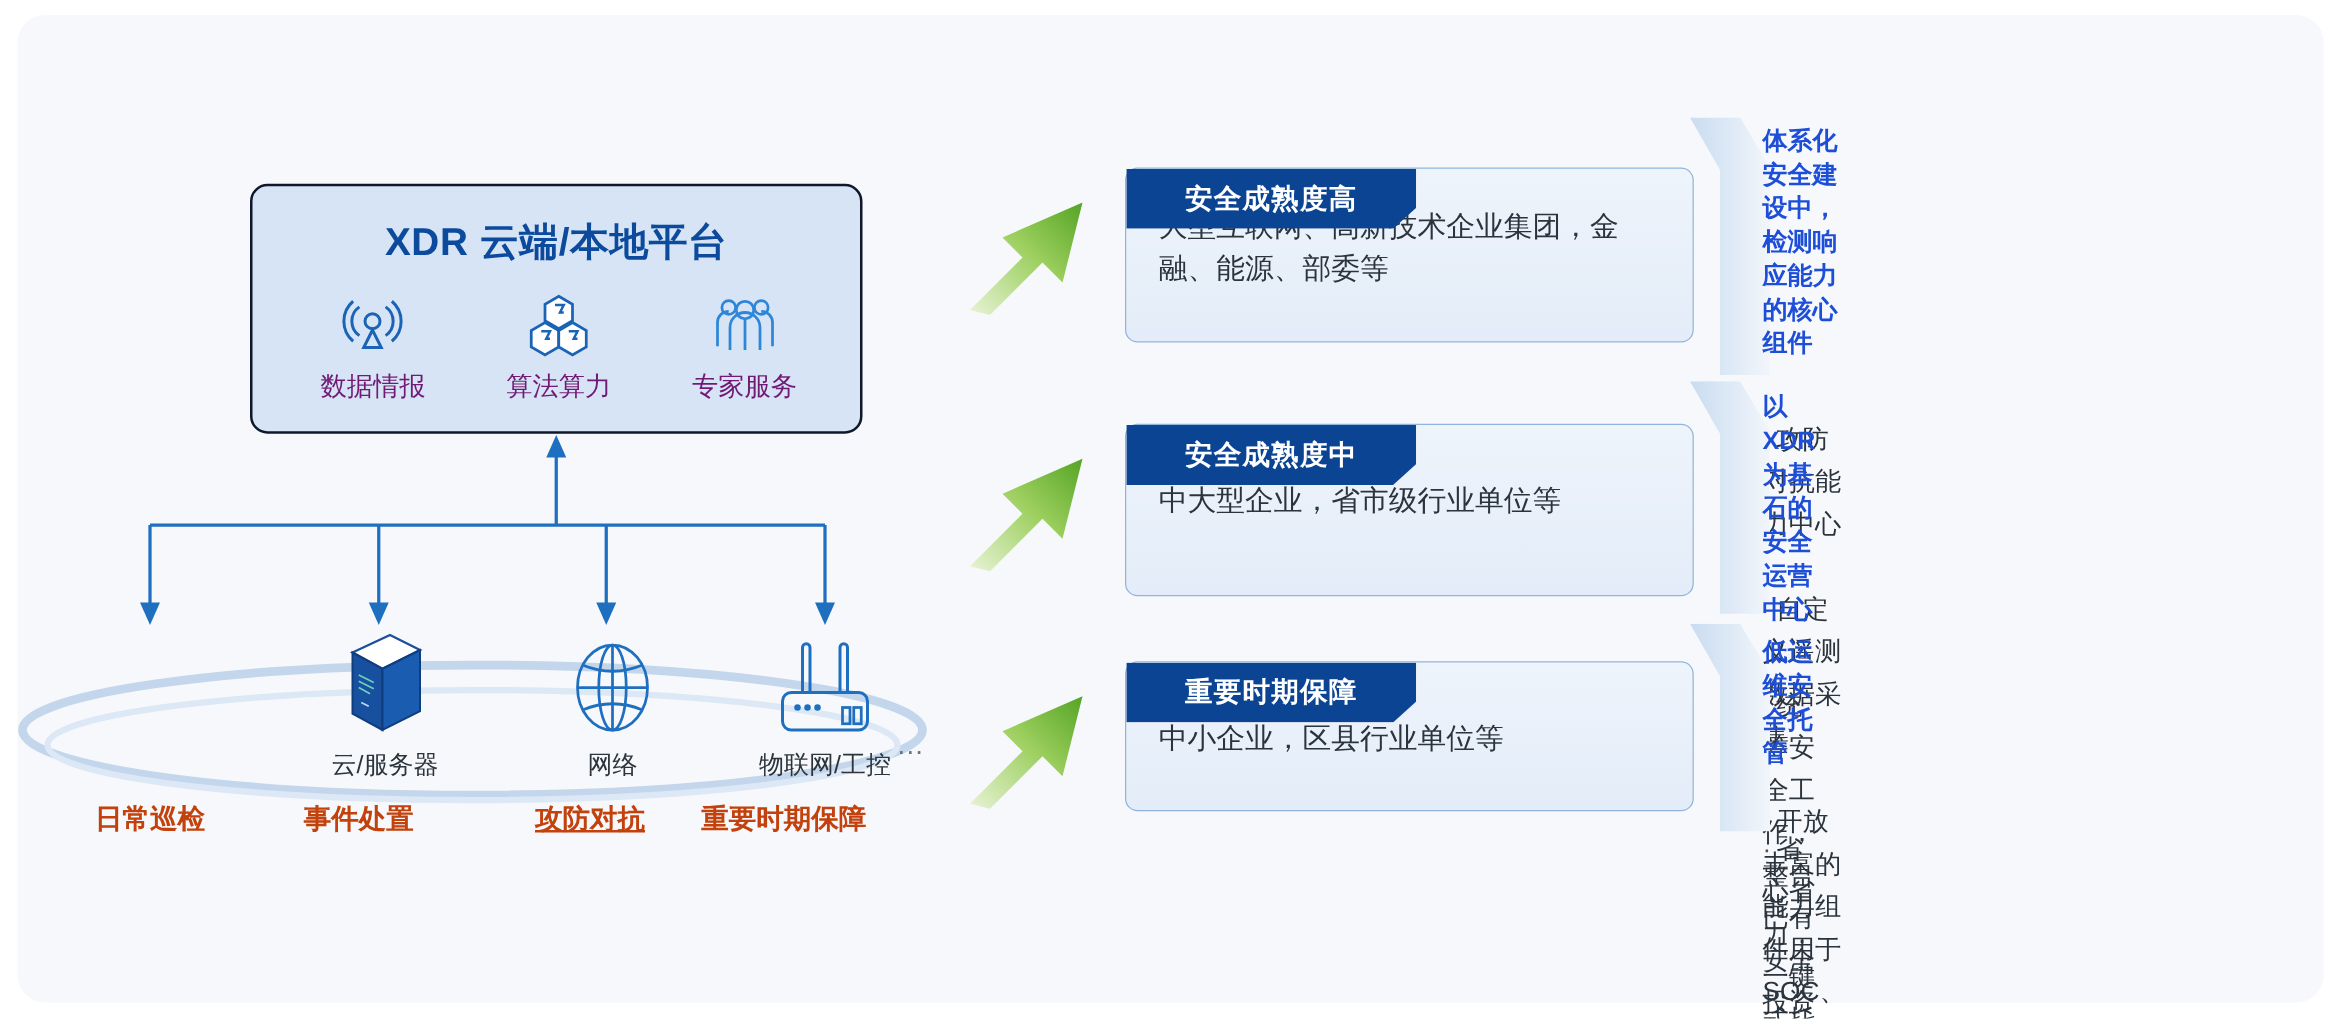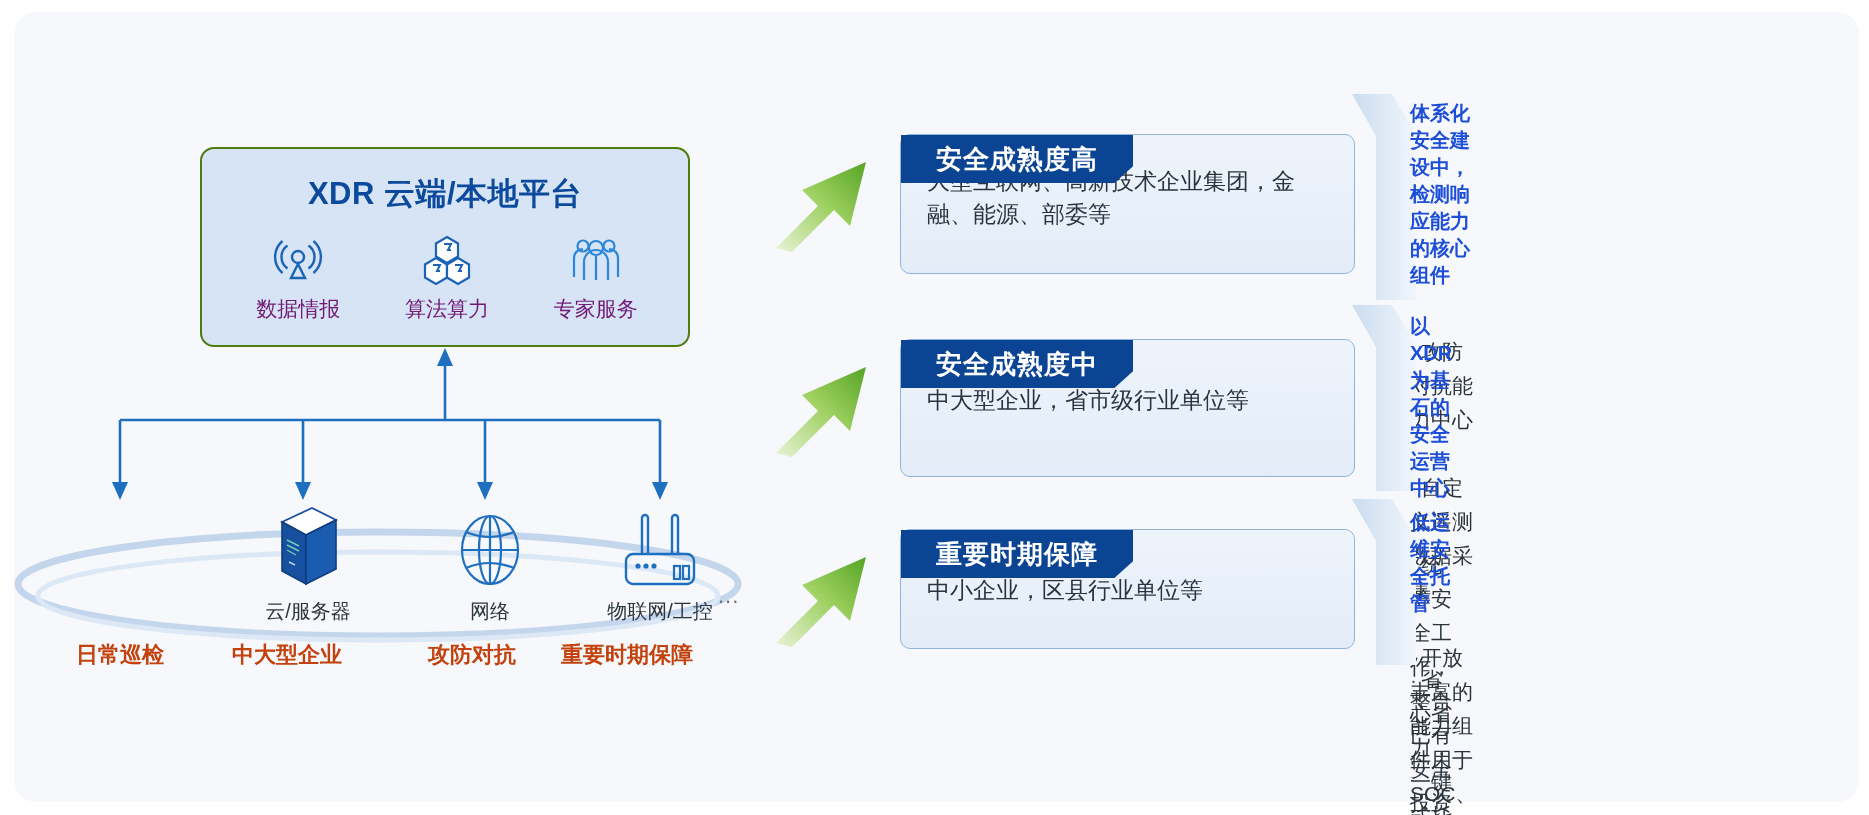--- a/index.html
+++ b/index.html
@@ -22,21 +22,21 @@
     background: #f6f8fb;
     border-radius: 22px;
   }
 
   
   .platform-box {
     position: absolute;
     left: 200px; top: 147px;
     width: 490px; height: 200px;
     background: #d6e4f5;
-    border: 2px solid #4d7c0f;
+    border: 2px solid #0f172a;
     border-radius: 14px;
   }
   .platform-title {
     position: absolute;
     left: 0; top: 24px; width: 100%;
     text-align: center;
     font-size: 31px; font-weight: bold;
     color: #0b4a9c;
     letter-spacing: 0.5px;
   }
@@ -89,21 +89,21 @@
   
   .phase {
     position: absolute;
     top: 640px;
     width: 190px; text-align: center;
     font-size: 22px; font-weight: bold;
     color: #c2410c;
   }
   .ph1 { left: 25px; }
   .ph2 { left: 192px; }
-  .ph3 { left: 377px; }
+  .ph3 { left: 377px; text-decoration: underline; }
   .ph4 { left: 532px; }
 
   
   .row { position: absolute; left: 900px; }
   .row1 { top: 100px; }
   .row2 { top: 305px; }
   .row3 { top: 495px; }
 
   .arrow-green { position: absolute; left: -130px; top: 52px; }
 
@@ -124,21 +124,21 @@
   .card.h2 { height: 138px; }
   .card.h3 { height: 120px; }
   .card.h2 .card-body, .card.h3 .card-body { padding-top: 44px; }
 
   .ribbon {
     position: absolute;
     left: 0; top: 0;
     width: 232px; height: 48px;
     background: #0b4493;
     color: #ffffff;
-    font-size: 26px; font-weight: bold;
+    font-size: 22px; font-weight: bold;
     display: flex; align-items: center; justify-content: center;
     letter-spacing: 1px;
     clip-path: polygon(0 0, 100% 0, 100% 65%, 92% 100%, 0 100%);
   }
 
   
   .chev { position: absolute; left: 452px; }
   .chev1 { top: -6px; }
   .chev2 { top: 0px; }
   .chev3 { top: 4px; }
@@ -303,21 +303,21 @@
           <rect x="71" y="62" width="6" height="13"></rect>
         </g>
       </svg>
     </div>
     <div class="dev-label">物联网/工控</div>
   </div>
 
   <div class="ellipsis-mark">...</div>
 
   <div class="phase ph1">日常巡检</div>
-  <div class="phase ph2">中大型企业</div>
+  <div class="phase ph2">事件处置</div>
   <div class="phase ph3">攻防对抗</div>
   <div class="phase ph4">重要时期保障</div>
 
   <div class="row row1">
     <svg class="arrow-green" width="120" height="104" viewBox="0 0 120 104">
       <defs>
         <linearGradient id="ag1" x1="0" y1="1" x2="1" y2="0">
           <stop offset="0%" stop-color="#e8f3d6"></stop>
           <stop offset="55%" stop-color="#9ccf5e"></stop>
           <stop offset="100%" stop-color="#55a425"></stop>

